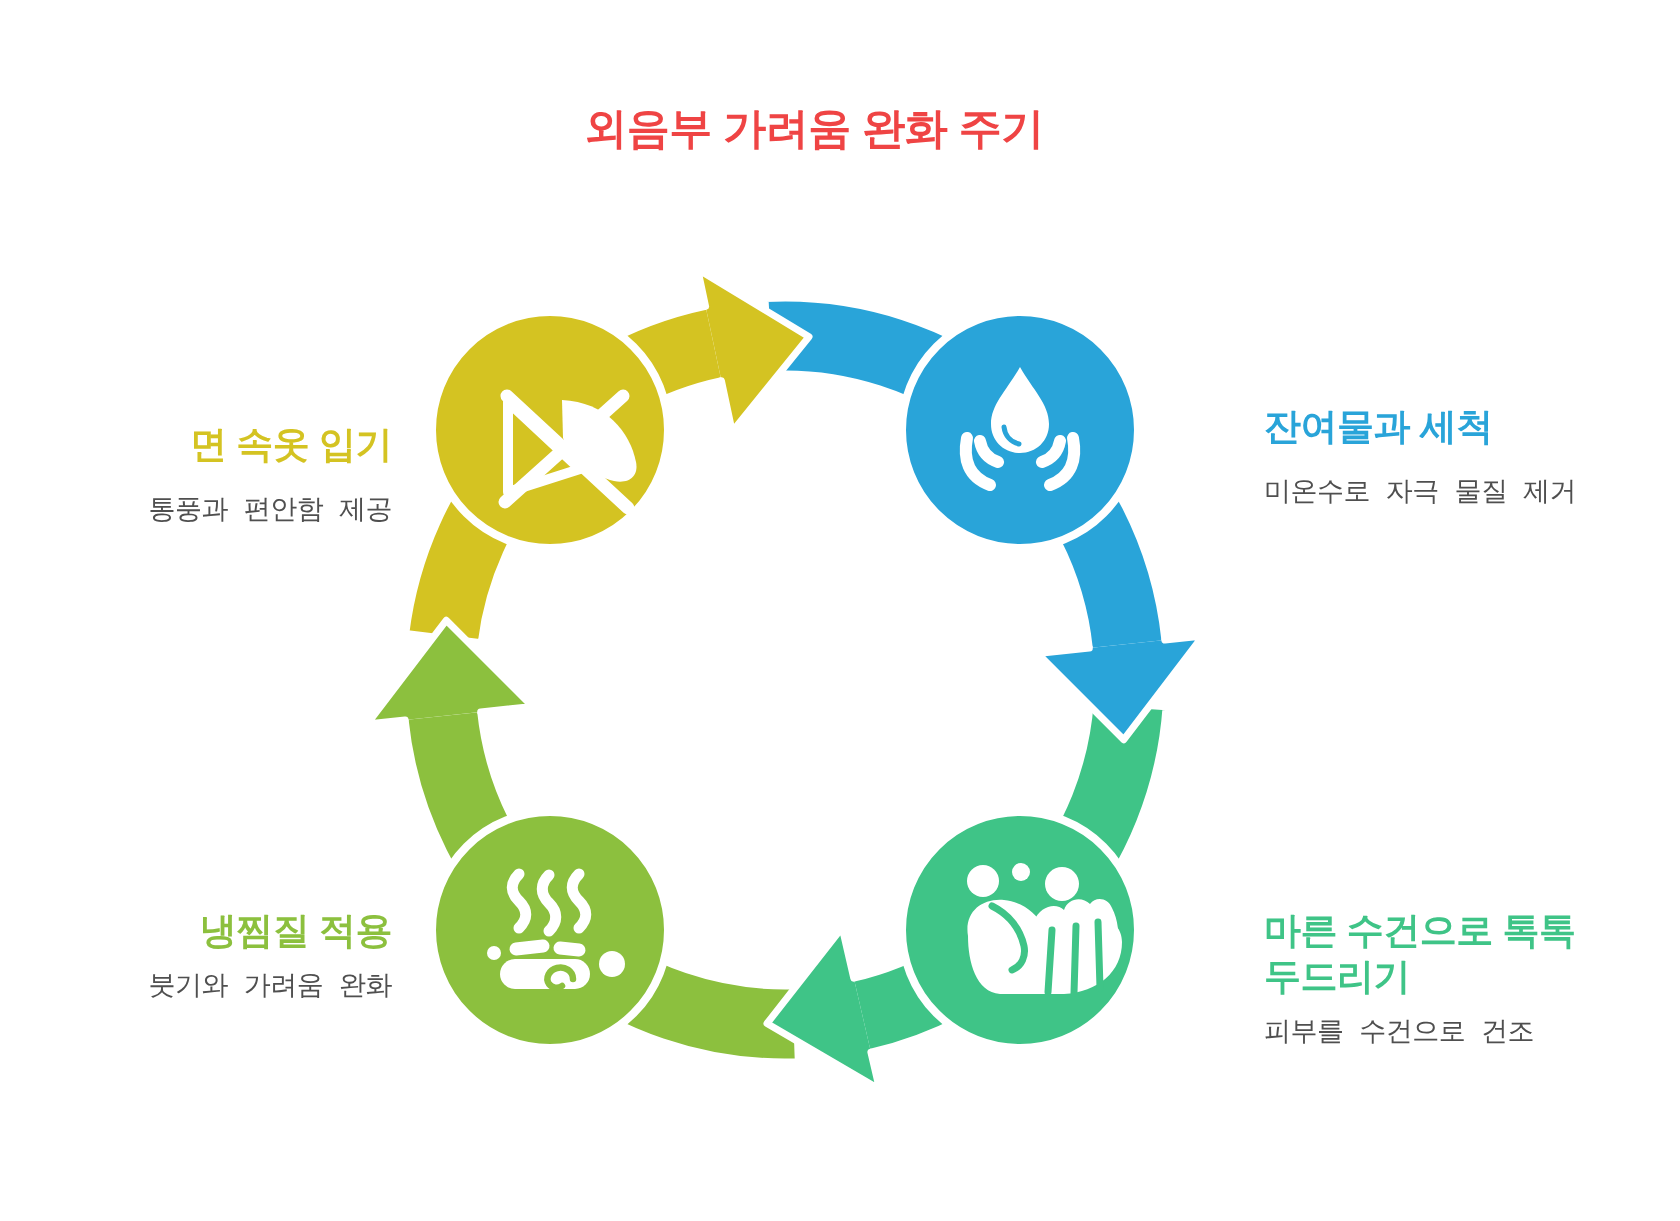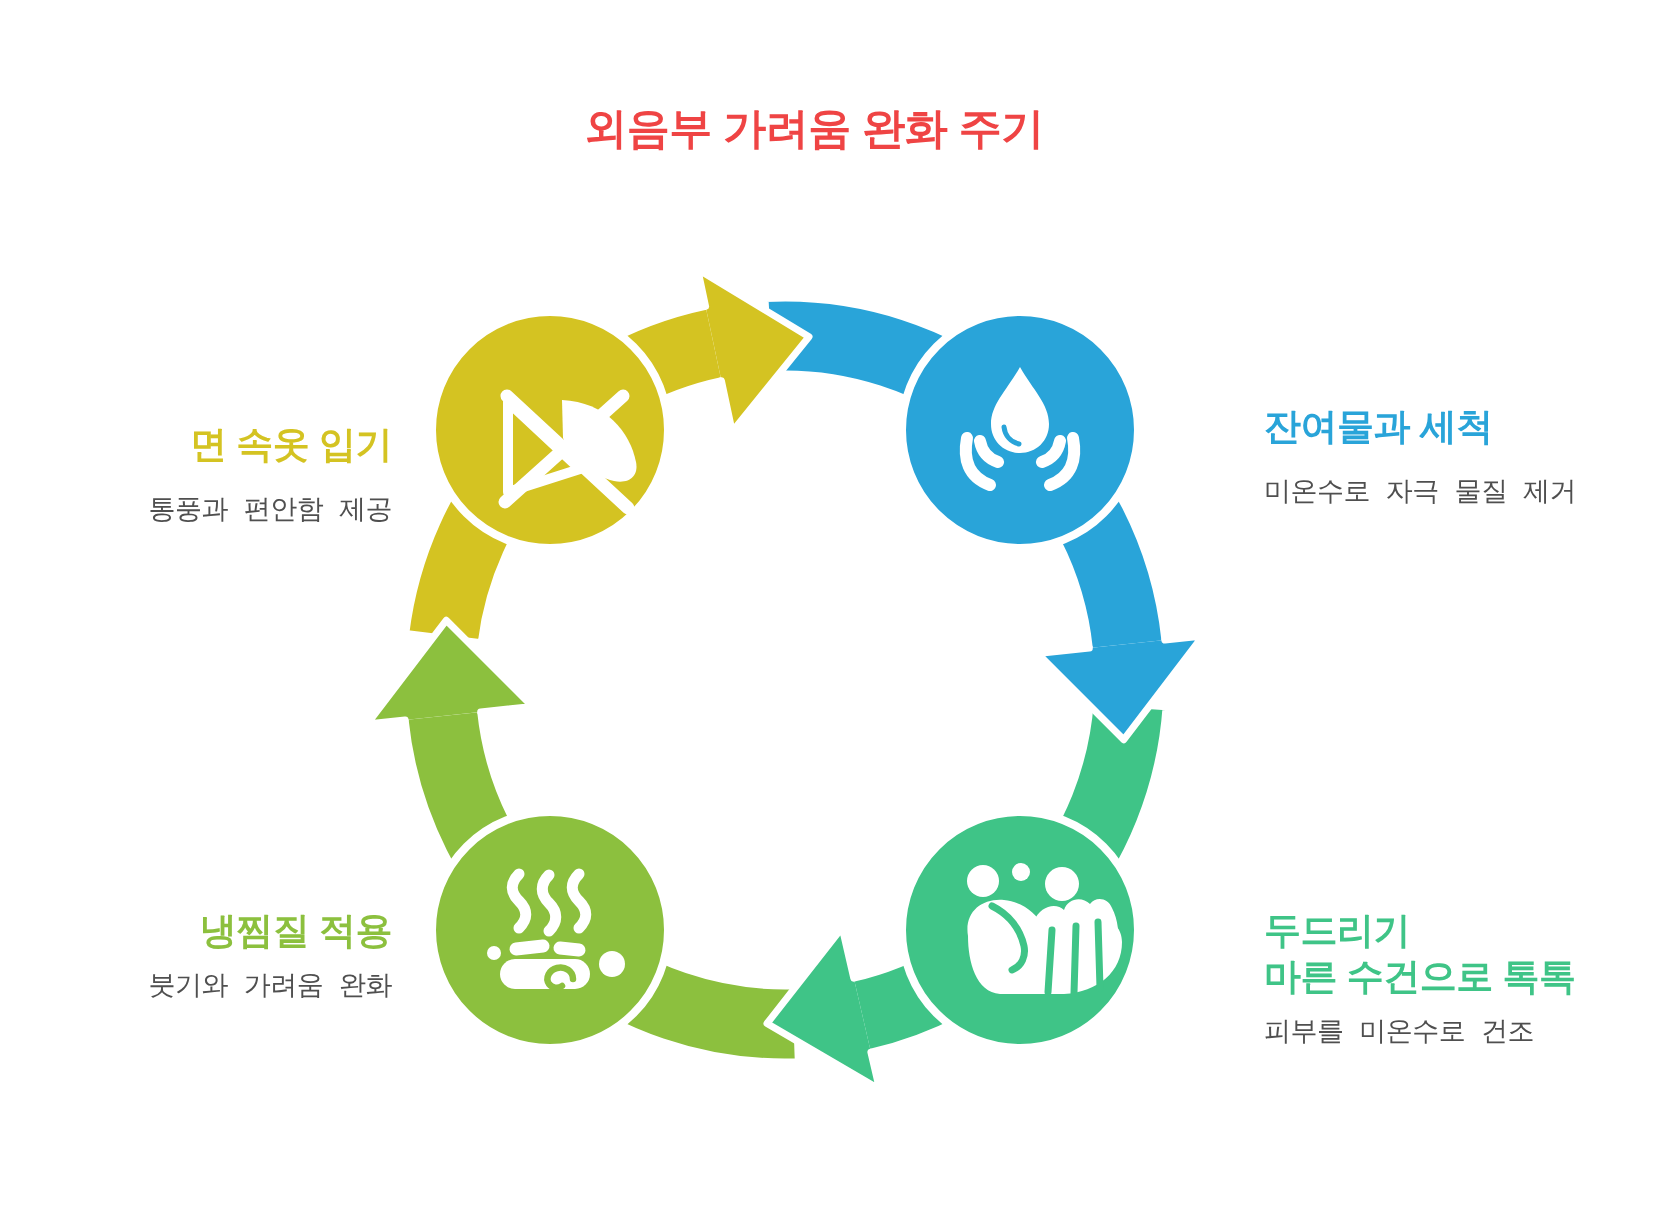--- a/index.html
+++ b/index.html
@@ -141,24 +141,24 @@
     <div class="step-sub" style="color: rgb(79, 79, 79);">통풍과 편안함 제공</div>
   </div>
 
   <div class="step-label label-tr">
     <div class="step-title" style="color: rgb(41, 164, 217);">잔여물과 세척</div>
     <div class="step-sub" style="color: rgb(79, 79, 79);">미온수로 자극 물질 제거</div>
   </div>
 
   <div class="step-label label-br">
     <div class="step-title" style="color: rgb(63, 196, 135);">
+      <div>마른 수건으로 톡톡</div>
       <div>두드리기</div>
-      <div>마른 수건으로 톡톡</div>
     </div>
-    <div class="step-sub" style="color: rgb(79, 79, 79);">피부를 미온수로 건조</div>
+    <div class="step-sub" style="color: rgb(79, 79, 79);">피부를 수건으로 건조</div>
   </div>
 
   <div class="step-label label-bl align-right">
     <div class="step-title" style="color: rgb(140, 192, 62);">냉찜질 적용</div>
     <div class="step-sub" style="color: rgb(79, 79, 79);">붓기와 가려움 완화</div>
   </div>
 
 </div>
 
 </body></html>

